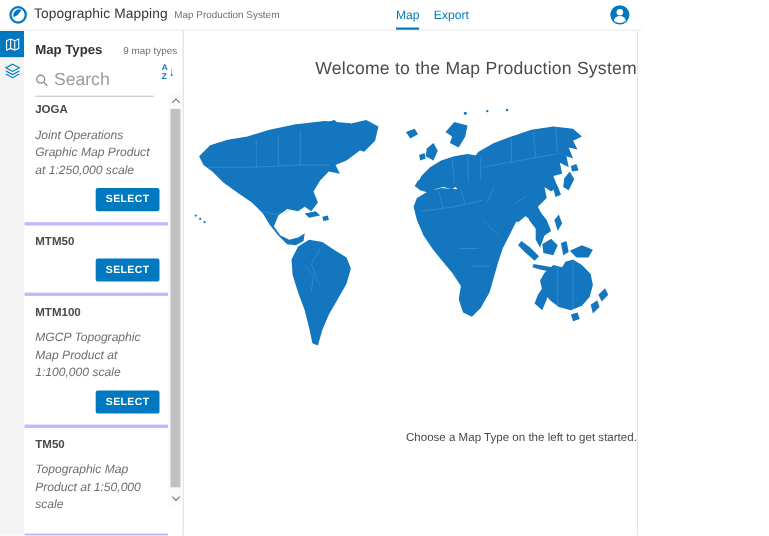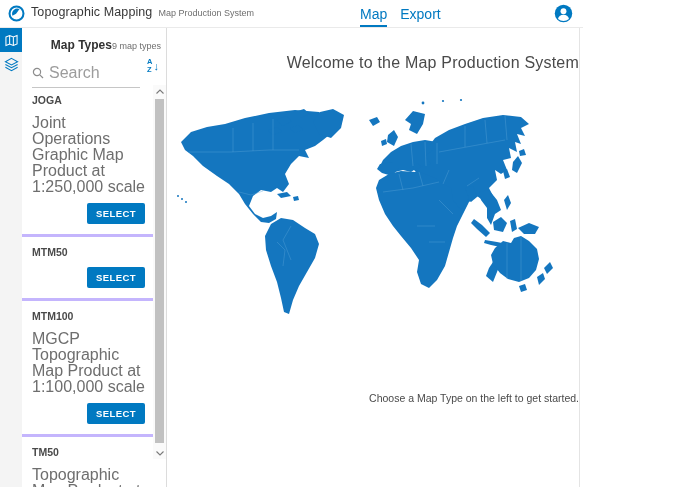--- a/index.html
+++ b/index.html
@@ -13,52 +13,52 @@
   .app{width:583px;height:487px;display:flex;flex-direction:column;background:#fff;}
 
   
   header{height:28px;flex:0 0 28px;display:flex;align-items:center;position:relative;
     border-bottom:1px solid #eaeaea;background:#fff;z-index:5;}
   .brand{display:flex;align-items:baseline;gap:6px;padding-left:8px;}
   .brand .logo{width:17px;height:17px;align-self:center;flex:0 0 17px;}
   .app-title{font-size:12.5px;color:#373737;letter-spacing:.1px;}
   .app-subtitle{font-size:9px;color:#6e6e6e;}
   nav{position:absolute;left:360px;top:0;height:100%;display:flex;gap:13px;align-items:stretch;}
-  .nav-link{font-size:14px;color:var(--accent);text-decoration:none;display:flex;align-items:center;
+  .nav-link{font-size:11px;color:var(--accent);text-decoration:none;display:flex;align-items:center;
     border-bottom:2px solid transparent;padding-top:2px;cursor:pointer;}
   .nav-link.active{border-bottom-color:var(--accent);}
   .avatar{margin-left:auto;margin-right:10px;width:19px;height:19px;cursor:pointer;}
 
   
   .content{flex:1;display:flex;min-height:0;}
 
   .icon-strip{width:22px;flex:0 0 22px;background:#f4f4f4;display:flex;flex-direction:column;}
   .strip-btn{width:22px;height:24px;display:flex;align-items:center;justify-content:center;cursor:pointer;}
   .strip-btn.active{background:var(--accent);}
 
   .sidebar{width:145px;flex:0 0 145px;background:#fff;border-right:1px solid #dcdcdc;
     position:relative;overflow:hidden;}
-  .panel-head{display:flex;justify-content:flex-end;align-items:baseline;
+  .panel-head{display:flex;justify-content:space-between;align-items:baseline;
     padding:10px 5px 4px 10px;}
   .panel-title{font-size:12px;font-weight:bold;color:#323232;}
   .panel-count{font-size:9px;color:#6e6e6e;}
   .search-row{position:absolute;left:10px;top:32px;width:108px;display:flex;align-items:center;
     border-bottom:1px solid #c6c6c6;padding:4px 0 5px 0;}
   .search-row input{border:none;outline:none;width:84px;font-size:16px;color:#555;
     font-family:"Liberation Sans",sans-serif;margin-left:5px;background:transparent;}
   .search-row input::placeholder{color:#9c9c9c;}
   .sort-btn{position:absolute;right:7px;top:30px;display:flex;align-items:center;cursor:pointer;
     color:var(--accent);}
   .sort-letters{display:flex;flex-direction:column;font-size:7.5px;font-weight:bold;line-height:8px;}
   .sort-arrow{font-size:11px;line-height:11px;margin-left:1px;}
 
   .list{position:absolute;left:0;right:13px;top:57px;bottom:0;overflow:hidden;}
   .map-item{padding:9px 8px 10px 10px;border-bottom:3px solid #c4b5fd;}
   .item-name{font-size:10.5px;font-weight:bold;color:#4a4a4a;margin-bottom:9px;}
-  .item-desc{font-size:16px;color:#6e6e6e;line-height:16px;margin-bottom:8px;}
+  .item-desc{font-size:11px;color:#6e6e6e;line-height:16px;margin-bottom:8px;font-style:italic;}
   .select-btn{display:block;margin-left:auto;background:var(--accent);color:#fff;border:none;
     font-size:9.5px;font-weight:bold;letter-spacing:.4px;padding:5px 9px;border-radius:2px;
     cursor:pointer;font-family:"Liberation Sans",sans-serif;}
 
   .scrollbar{position:absolute;right:0;top:57px;bottom:28px;width:13px;background:#fafafa;}
   .sb-arrow{position:absolute;left:0;width:13px;height:12px;display:flex;align-items:center;
     justify-content:center;cursor:pointer;}
   .sb-arrow.up{top:0;}
   .sb-arrow.down{bottom:0;}
   .sb-thumb{position:absolute;left:2px;right:2px;top:14px;bottom:16px;background:#c1c1c1;cursor:grab;}

